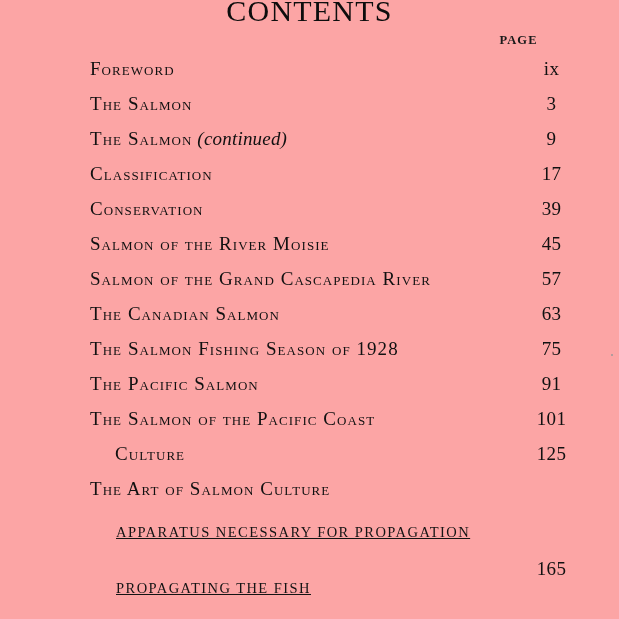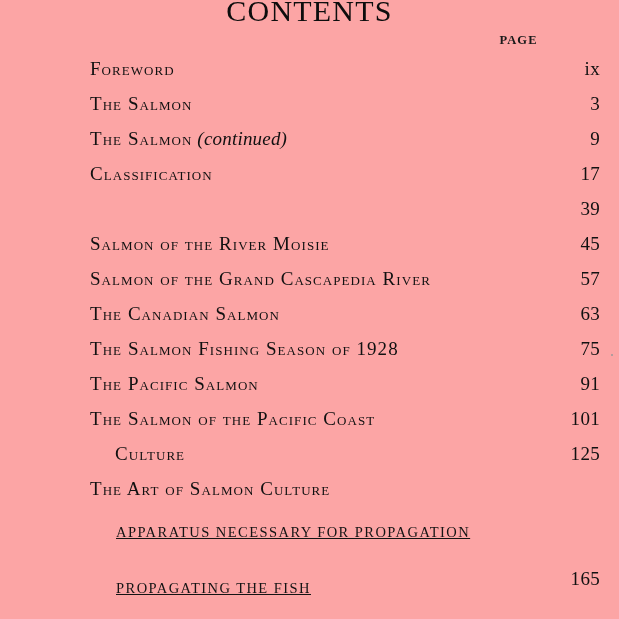--- a/index.html
+++ b/index.html
@@ -103,21 +103,21 @@
     line-height: 26px;
     color: #141414;
     text-decoration: underline;
   }
 
   .entry-page {
     position: absolute;
     left: 470px;
     top: 0;
     width: 97px;
-    text-align: right;
+    text-align: center;
     font-size: 19px;
     line-height: 26px;
     color: #111111;
     letter-spacing: 0.3px;
   }
 
   .speck {
     position: absolute;
     left: 578px;
     top: 18px;
@@ -152,20 +152,21 @@
       <div class="entry-title"><span>The Salmon</span><span class="cont"> (continued)</span></div>
       <div class="entry-page">9</div>
     </div>
 
     <div class="entry">
       <div class="entry-title">Classification</div>
       <div class="entry-page">17</div>
     </div>
 
     <div class="entry">
+      <div class="entry-title">Conservation</div>
       <div class="entry-page">39</div>
     </div>
 
     <div class="entry">
       <div class="entry-title">Salmon of the River Moisie</div>
       <div class="entry-page">45</div>
     </div>
 
     <div class="entry">
       <div class="entry-title">Salmon of the Grand Cascapedia River</div>
@@ -202,17 +203,17 @@
       <div class="entry-title">The Art of Salmon Culture</div>
       <div class="entry-page"></div>
     </div>
 
     <div class="entry" style="height:40px">
       <div class="entry-title sub" style="top:8px">apparatus necessary for propagation</div>
     </div>
 
     <div class="entry" style="height:40px">
       <div class="entry-title sub" style="top:24px">propagating the fish</div>
-      <div class="entry-page" style="top:15px">165</div>
+      <div class="entry-page" style="top:5px">165</div>
     </div>
 
   </div>
 </div>
 
 </body></html>

